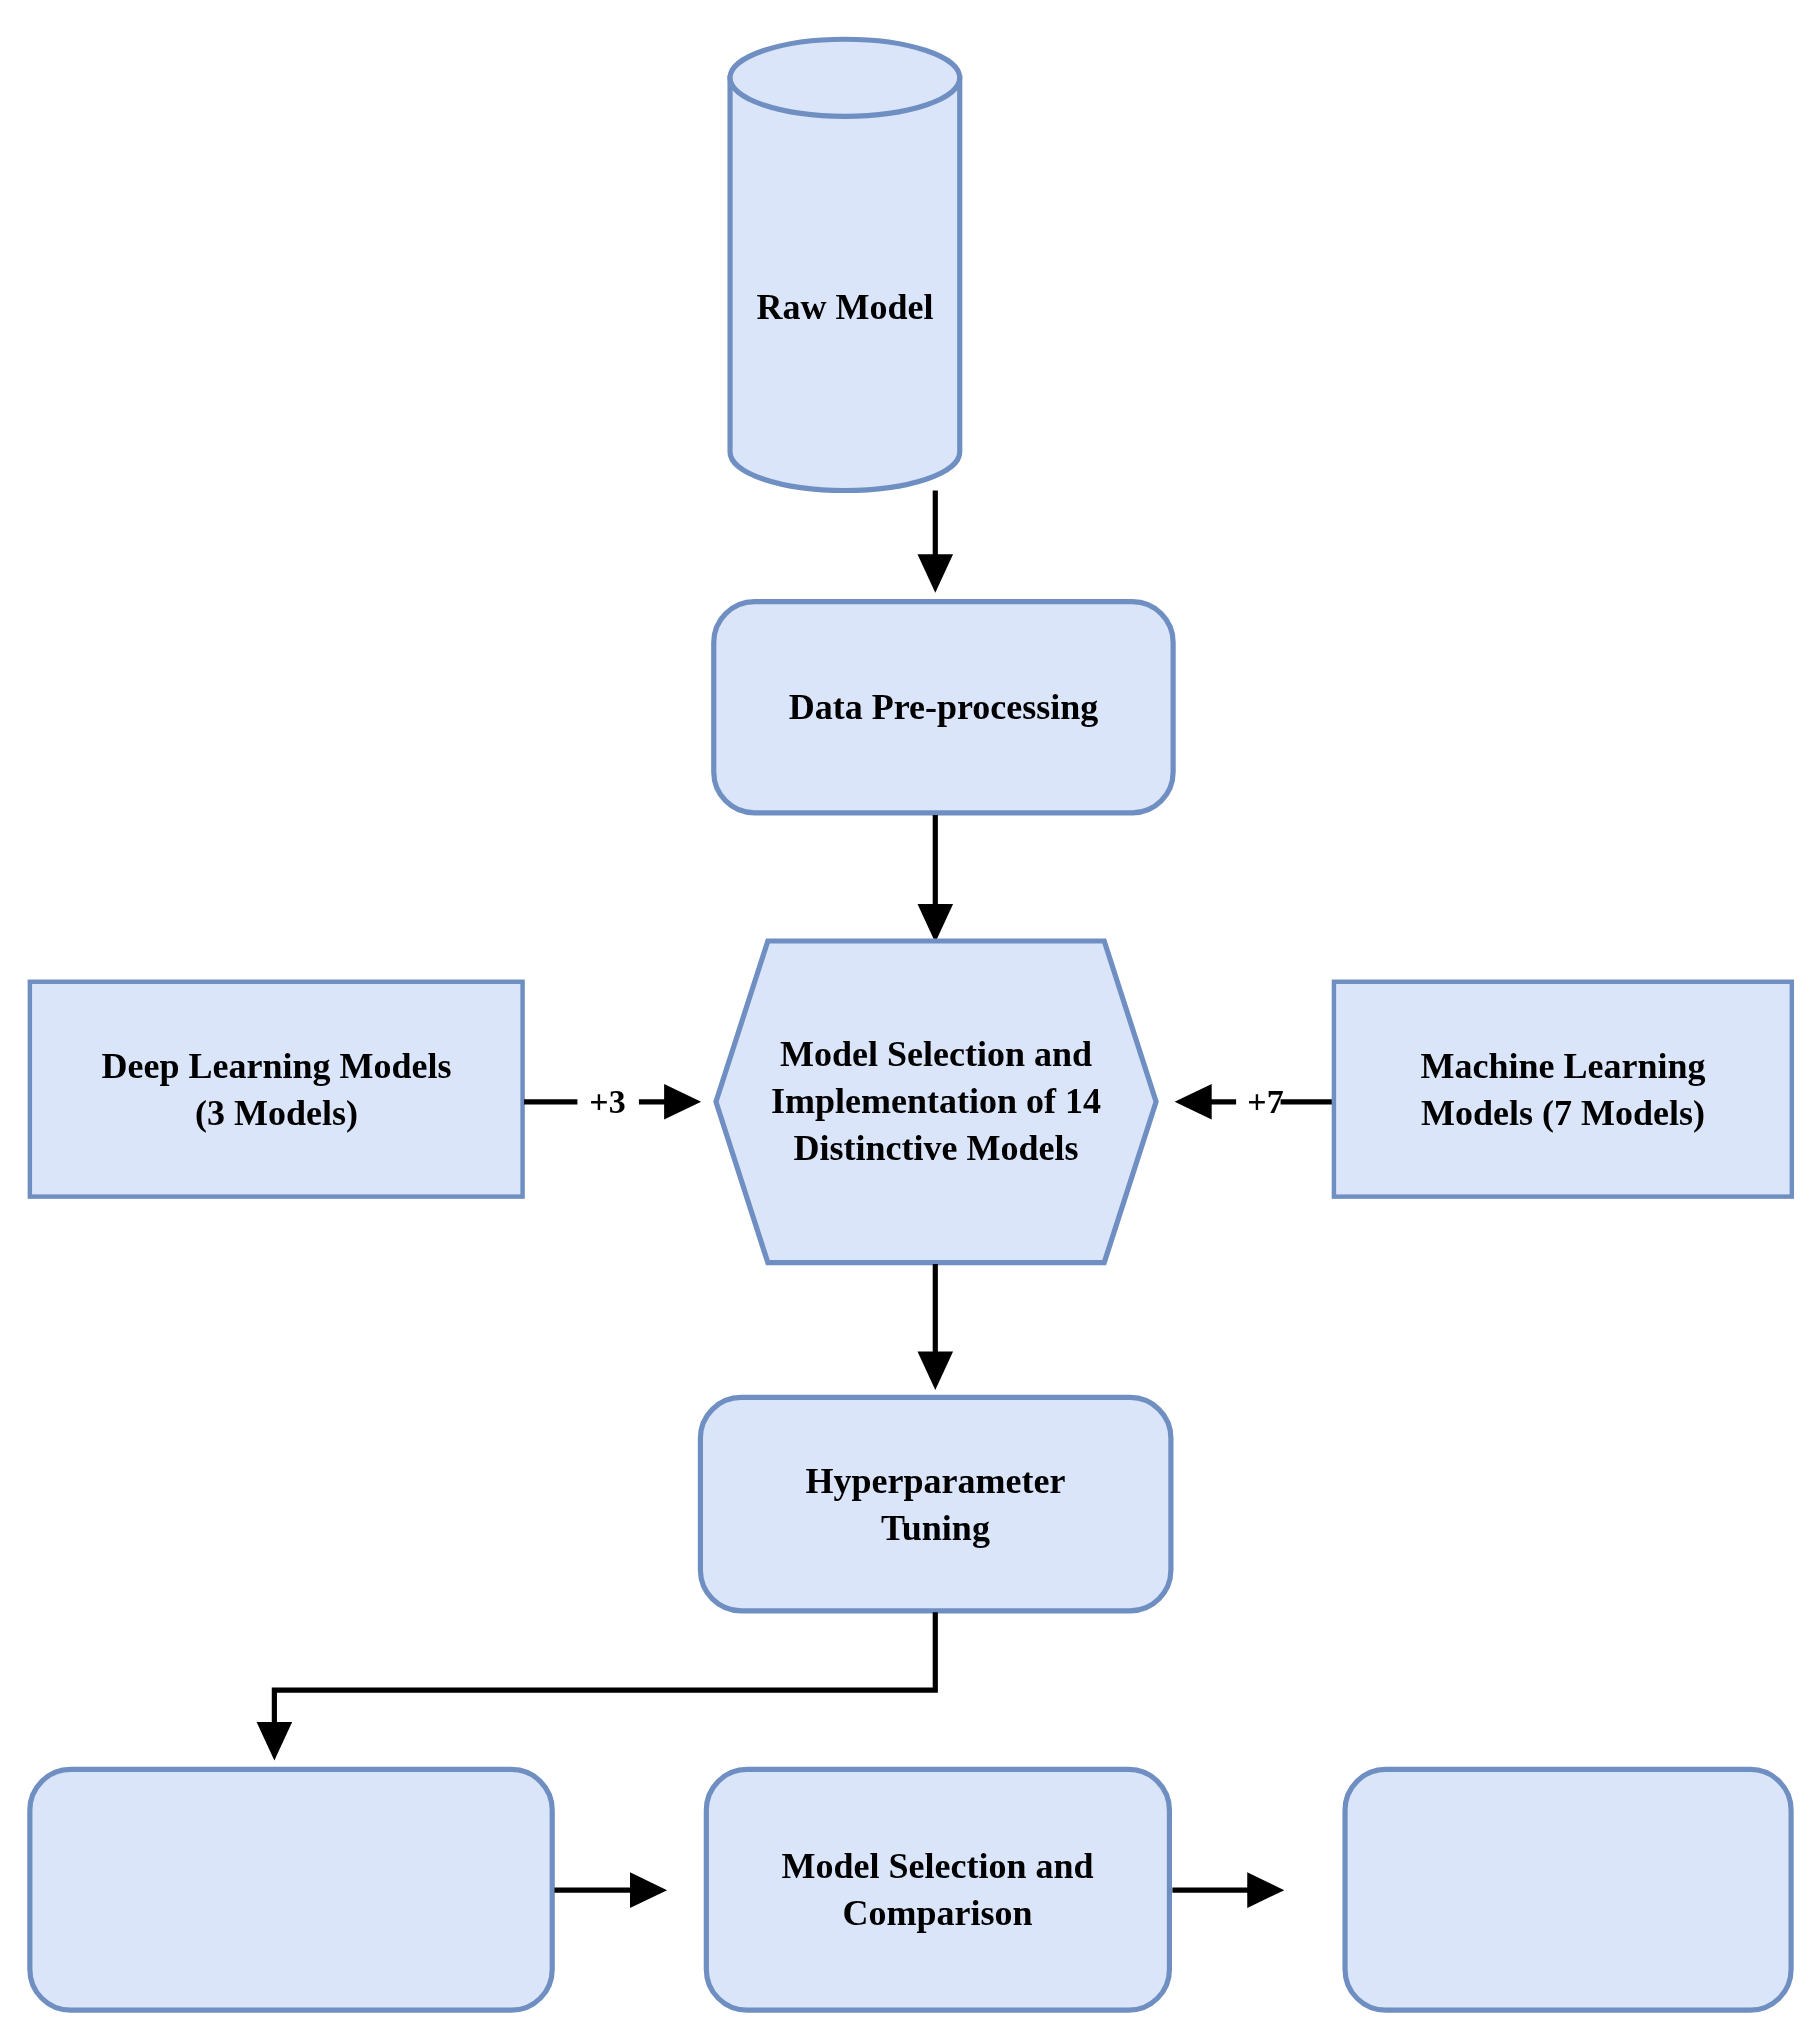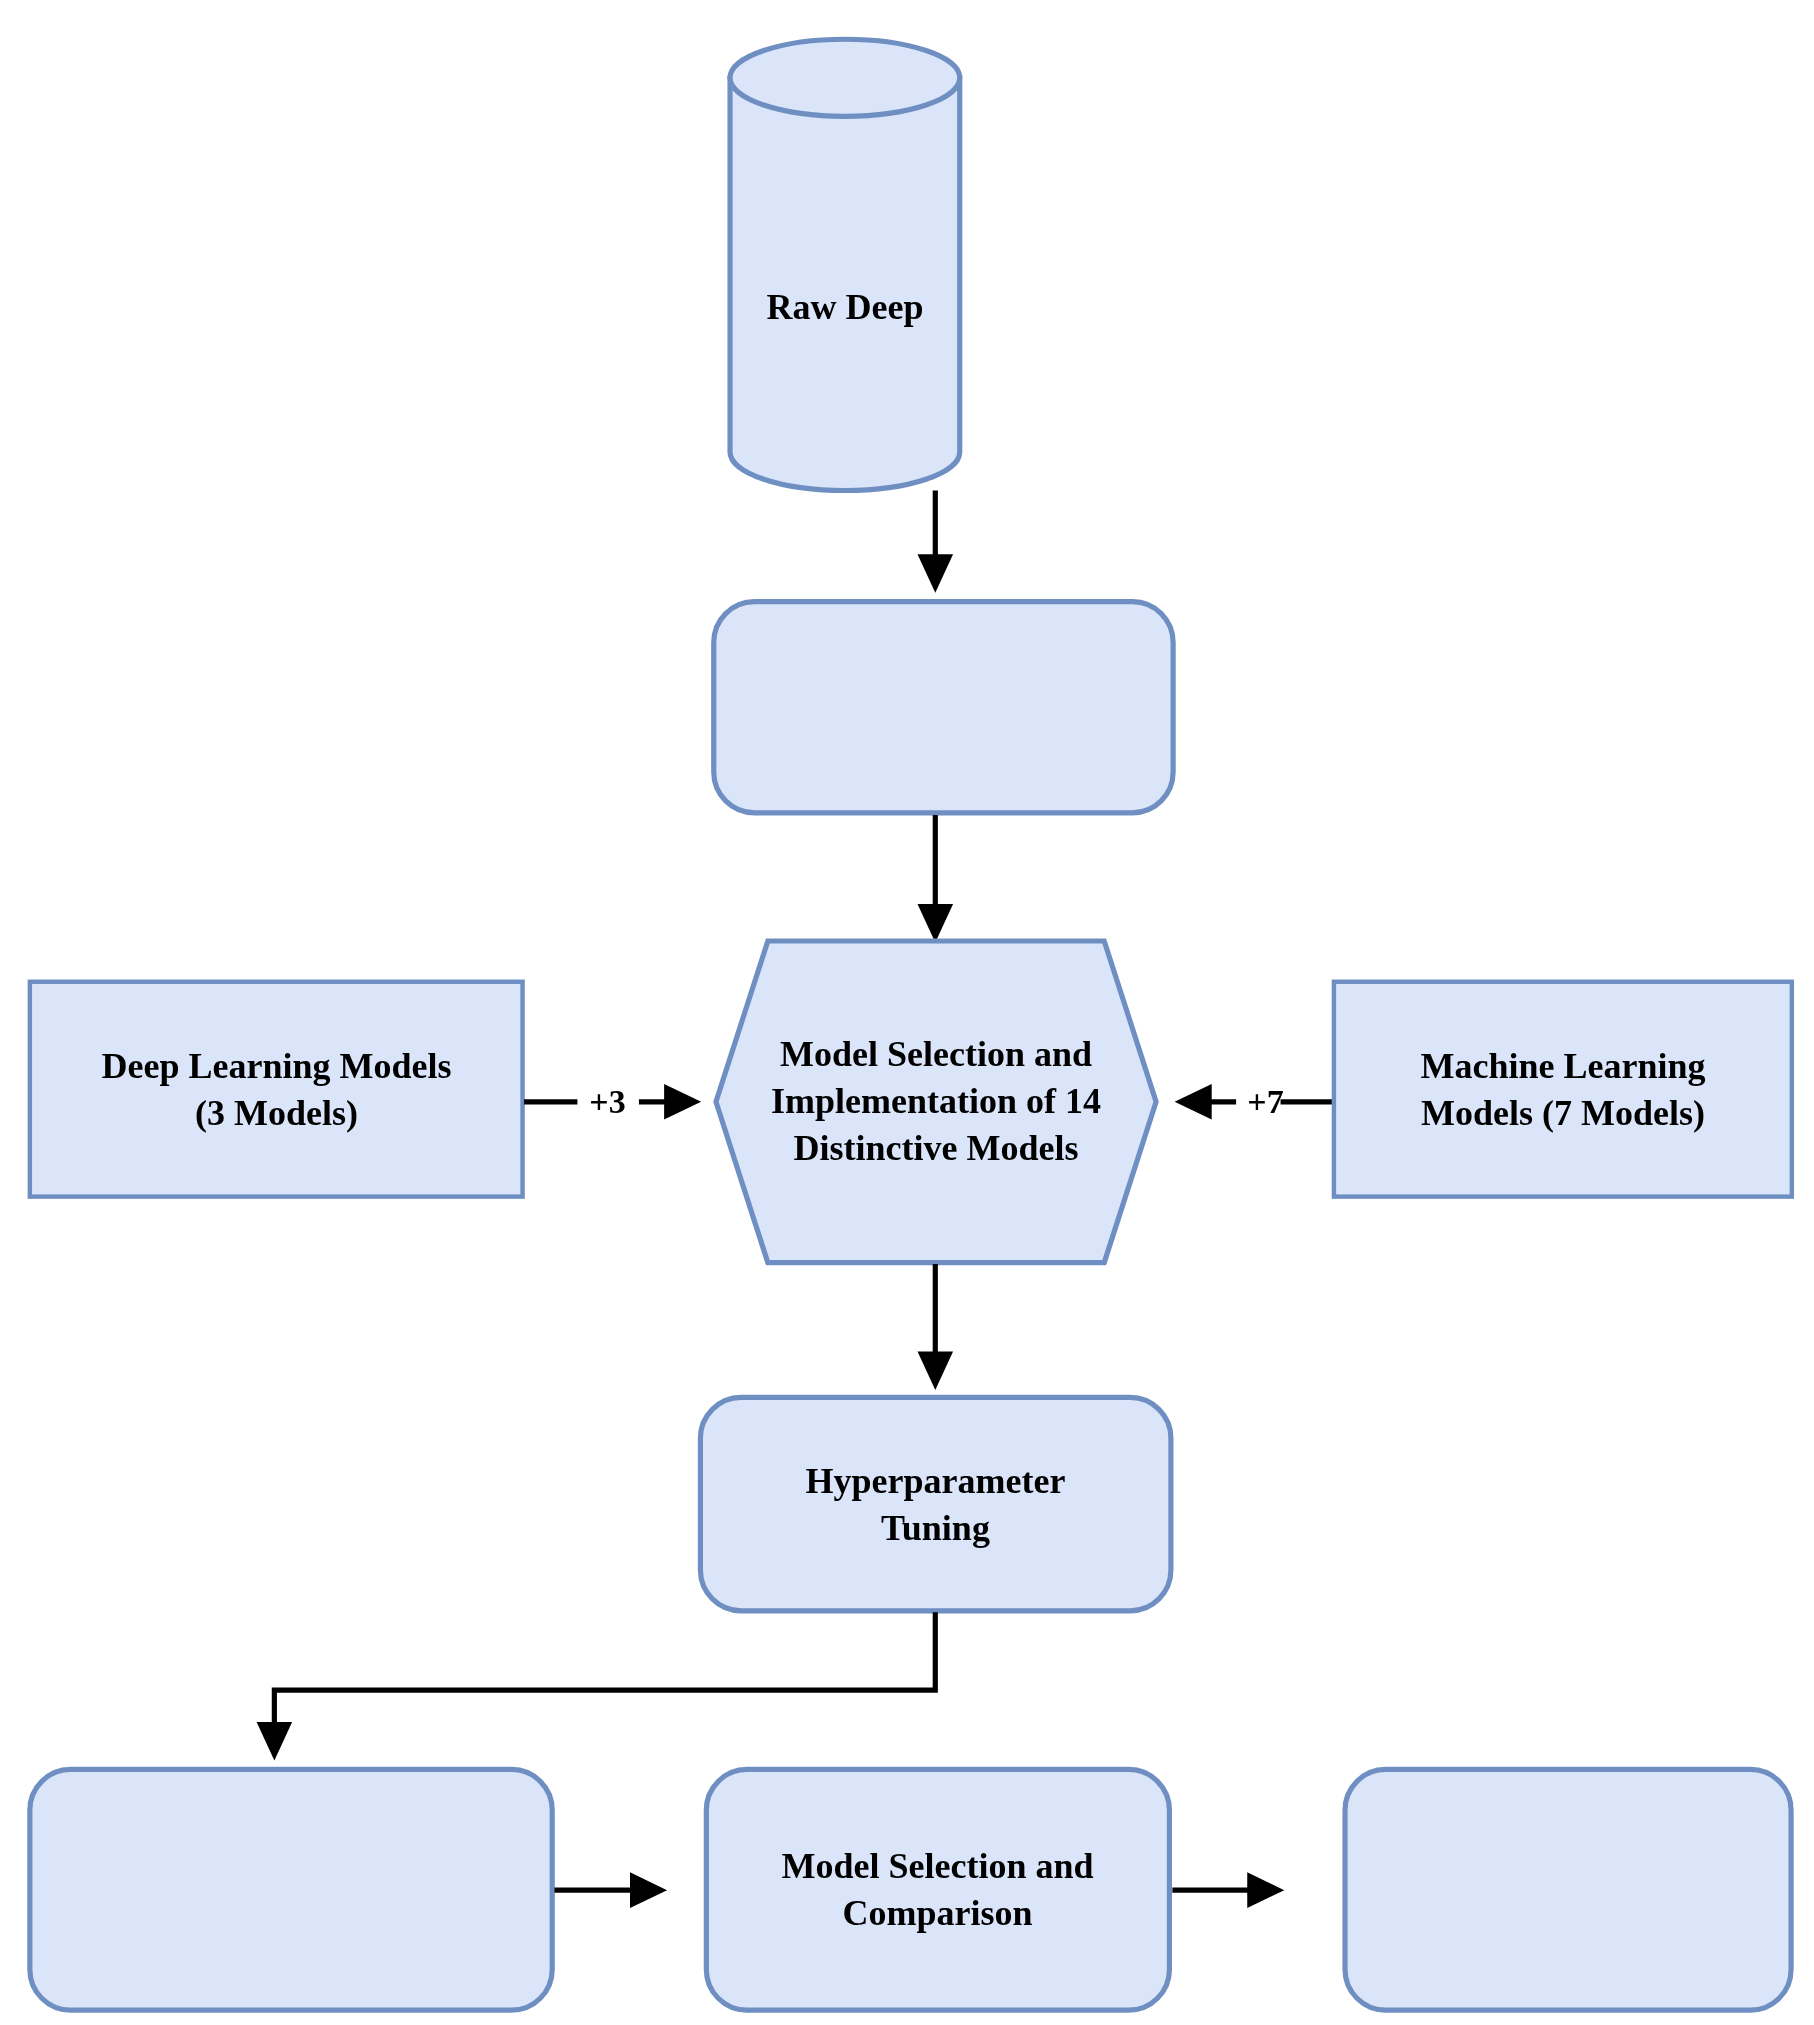--- a/index.html
+++ b/index.html
@@ -157,22 +157,23 @@
       <line class="edge-line" x1="1582" y1="2551" x2="1695" y2="2551"></line>
       <polygon class="arrow-head" points="1733,2551 1683,2527 1683,2575"></polygon>
     </g>
 
     <g>
       <rect class="node-shape" x="1815" y="2388" width="602" height="325" rx="55" ry="55"></rect>
     </g>
 
   </svg>
 
-  <div class="node-label fs-48" style="left:730px; top:263px; width:230px; height:89px;">Raw Deep</div>
+  <div class="node-label fs-48" style="left:730px; top:263px; width:230px; height:89px;">Raw Model</div>
 
+  <div class="node-label fs-48" style="left:714px; top:602px; width:459px; height:211px;">Data Pre-processing</div>
 
   <div class="node-label fs-48" style="left:30px; top:982px; width:493px; height:215px;">Deep Learning Models
 (3 Models)</div>
 
   <div class="node-label fs-48" style="left:716px; top:963px; width:440px; height:277px;">Model Selection and
 Implementation of 14
 Distinctive Models</div>
 
   <div class="node-label fs-48" style="left:1334px; top:982px; width:458px; height:215px;">Machine Learning
 Models (7 Models)</div>

